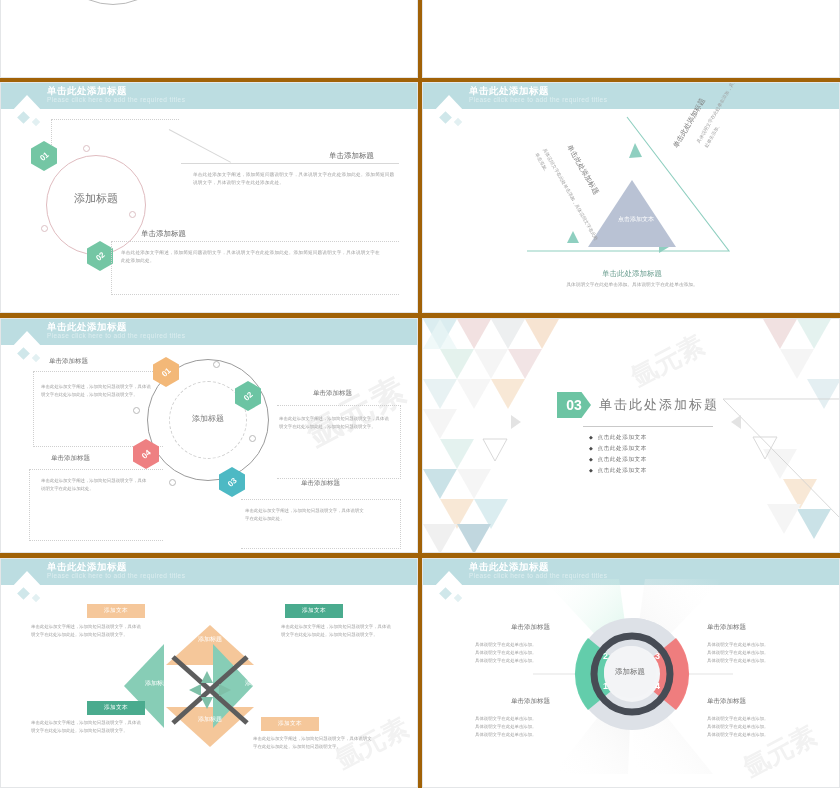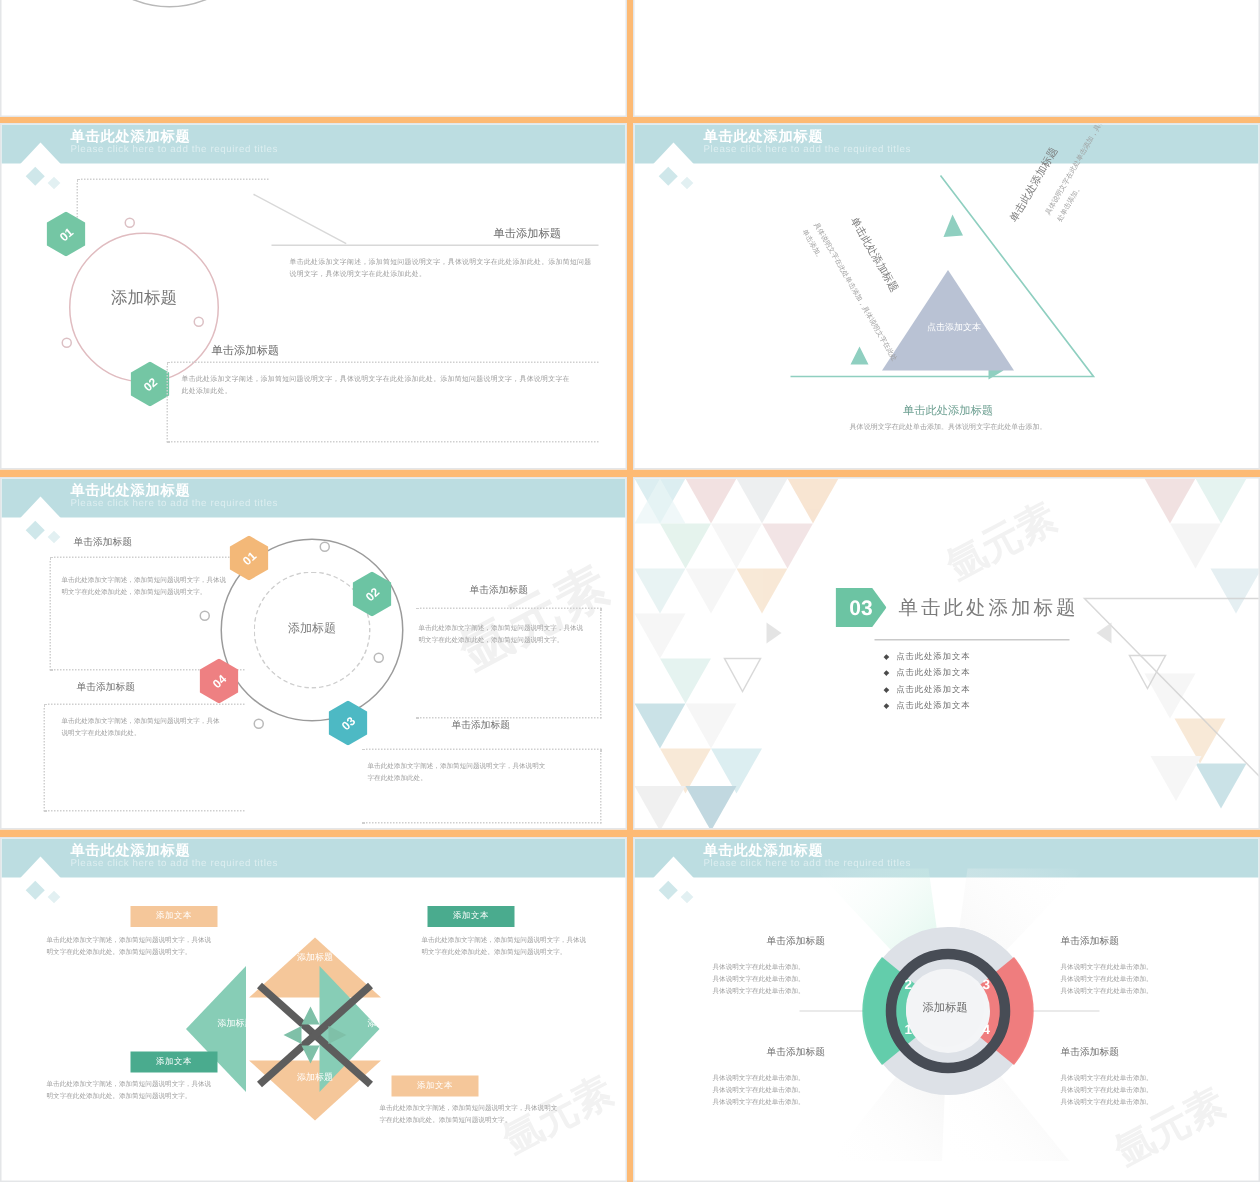--- a/index.html
+++ b/index.html
@@ -3,21 +3,21 @@
 <meta charset="utf-8">
 <title>PPT Template Thumbnails</title>
 <style>
   * { box-sizing: border-box; margin:0; padding:0; }
   html,body{
     width:840px; height:788px;
     background:#ffffff;
     font-family:"Liberation Sans","DejaVu Sans",sans-serif;
     overflow:hidden;
   }
-  .sheet{ position:relative; width:840px; height:788px; background:#fdba74; }
+  .sheet{ position:relative; width:840px; height:788px; background:#a16207; }
 
   .slide{
     position:absolute; background:#ffffff;
     border:1px solid #e4e6e8; overflow:hidden;
   }
   .slide.left  { left:0px;   width:418px; }
   .slide.right { left:422px; width:418px; }
 
   .r1{ top:-60px; height:138px; }
   .r2{ top:82px;  height:231px; }

